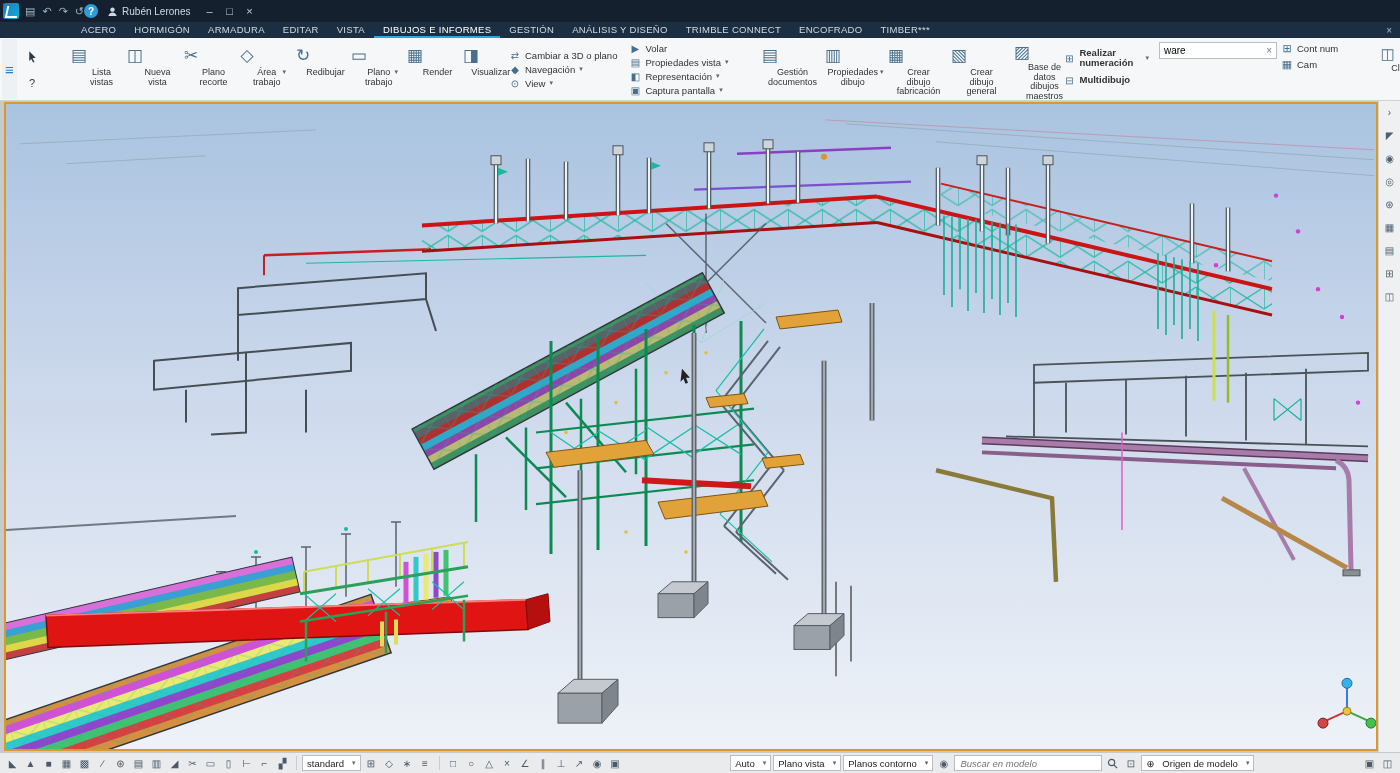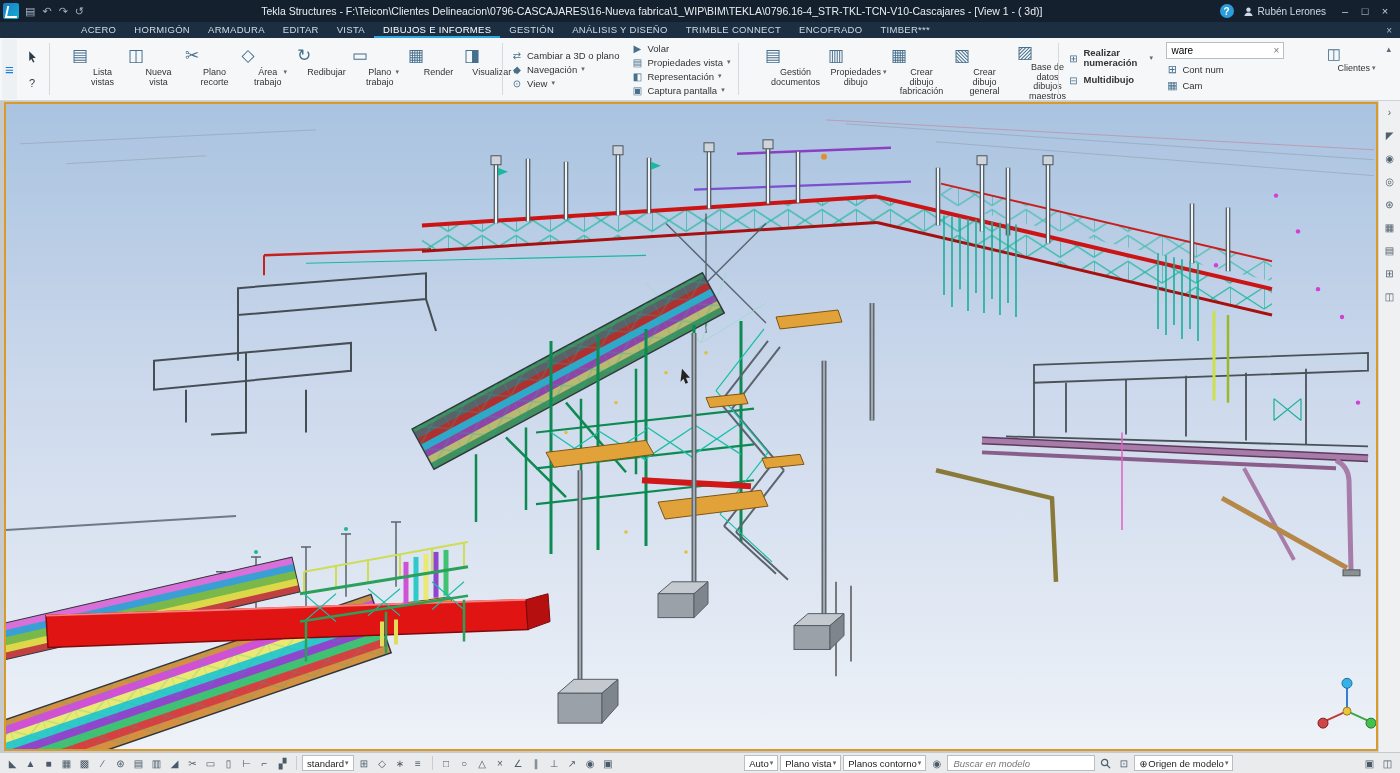--- a/index.html
+++ b/index.html
@@ -40,21 +40,21 @@
   .rlabel { font-size:9px; color:#333; text-align:center; line-height:1.08; }
   .rarrow, .larrow, .carr { font-size:7px; color:#666; }
   .rlists { display:flex; }
   .rlist { display:flex; flex-direction:column; justify-content:center; }
   .lrow { display:flex; align-items:center; gap:4px; padding:0 6px; height:14px; cursor:default; }
   .licon { font-size:10px; color:#47708e; width:12px; text-align:center; }
   .llabel { font-size:9.5px; color:#333; white-space:nowrap; }
   .nlist .lrow { height:22px; }
   .nlist .llabel { white-space:normal; width:62px; line-height:1.05;font-weight:bold; }
   .ribbon-right { margin-left:auto; display:flex; align-items:flex-start; gap:8px; padding:3px 4px; }
-  .rr-col { display:flex; flex-direction:column; gap:4px; }
+  .rr-col { display:flex; gap:4px; }
   .ribsearch { width:118px; height:17px; border:1px solid #b9bec3; background:#fff; display:flex; align-items:center; }
   .ribsearch input { border:0; outline:0; flex:1; font-size:10px; padding:0 4px; width:90px; font-family:"Liberation Sans",sans-serif; }
   .ribsearch .clear { color:#777; font-size:10px; padding:0 4px; }
   .rr-row { display:flex; align-items:center; gap:4px; }
   .rr-row .licon { font-size:11px; }
   .rr-row .llabel { font-size:9.5px; }
   .winbtn { display:flex; flex-direction:column; align-items:center; padding-top:2px; }
   .winbtn .ricon { height:20px; font-size:15px; }
   .collapse { color:#667; font-size:9px; padding:2px 3px; }
 
@@ -62,41 +62,40 @@
   .main { flex:1; display:flex; background:#c6cacd; min-height:0; }
   .viewport { flex:1; margin:1px 0 1px 4px; border:2px solid #d89b2b; position:relative; background:#bcd0e6; }
   .viewport svg { position:absolute; inset:0; width:100%; height:100%; display:block; }
   .siderail { width:22px; background:#eef0f1; border-left:1px solid #d4d7da; display:flex; flex-direction:column; align-items:center; padding-top:3px; gap:7px; }
   .srbtn { width:16px; height:16px; font-size:10px; color:#51606d; background:none; border:0; display:flex; align-items:center; justify-content:center; cursor:default; }
 
   
   .statusbar { height:21px; background:#e9ebed; border-top:1px solid #c6cacd; display:flex; align-items:center; padding:0 4px; gap:2px; flex:0 0 21px; }
   .sgroup { display:flex; gap:1px; }
   .sicon { width:17px; height:17px; display:flex; align-items:center; justify-content:center; font-size:10px; color:#4a5a68; cursor:default; }
-  .combo { height:16px; border:1px solid #b9bec3; background:#fff; display:flex; align-items:center; padding:0 4px; gap:1px; font-size:9.5px; color:#222; cursor:default; white-space:nowrap; }
+  .combo { height:16px; border:1px solid #b9bec3; background:#fff; display:flex; align-items:center; padding:0 4px; gap:8px; font-size:9.5px; color:#222; cursor:default; white-space:nowrap; }
   .ssearch { width:148px; height:16px; border:1px solid #b9bec3; font-size:9.5px; padding:0 5px; font-family:"Liberation Sans",sans-serif; }
   .ssearch::placeholder { font-style:italic; color:#777; }
   .ssep { width:1px; height:14px; background:#c9cdd1; margin:0 3px; }
   .spacer { flex:1; }
   .mag { display:flex; align-items:center; justify-content:center; width:16px; }
 </style>
 </head>
 <body>
 
 <div class="app">
 
   <div class="titlebar">
     <div class="appicon"></div>
     <div class="tb-icons">
         <span>▤</span>
         <span>↶</span>
         <span>↷</span>
         <span>↺</span>
       </div>
-    <div class="tb-title">Tekla Structures - F:\Teicon\Clientes Delineacion\0796-CASCAJARES\16-Nueva fabrica\1_WIP\BIM\TEKLA\0796.16-4_STR-TKL-TCN-V10-Cascajares - [View 1 - ( 3d)]</div>
     <div class="tb-right">
       <div class="helpdot">?</div>
       <div class="username">
         <svg width="11" height="11" viewBox="0 0 12 12">
             <circle cx="6" cy="4" r="2.4" fill="#cfdae6"></circle>
             <path d="M1.5 11 q1 -4 4.5 -4 q3.5 0 4.5 4 Z" fill="#cfdae6"></path>
           </svg>
         <span>Rubén Lerones</span>
       </div>
       <div class="winctl">

